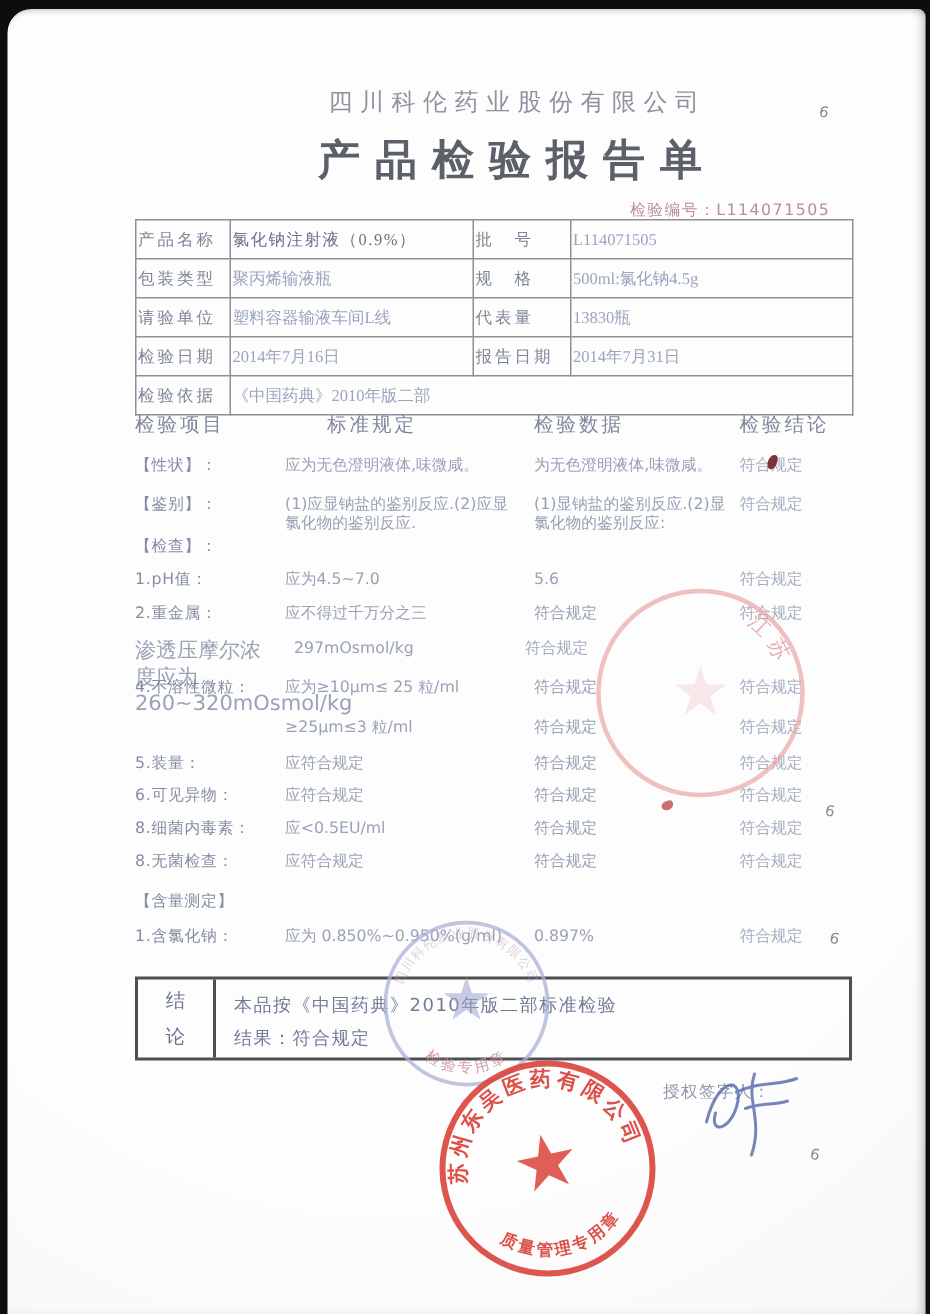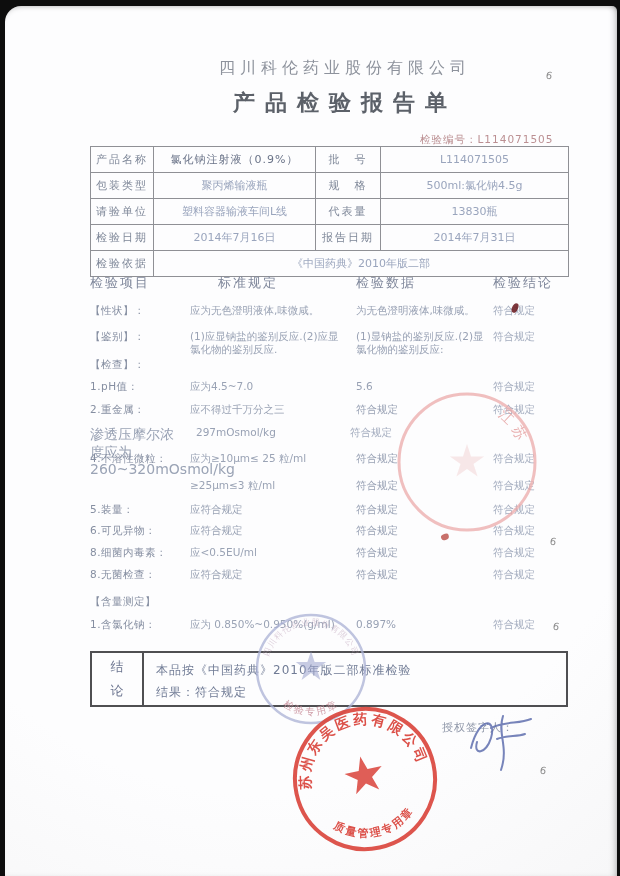--- a/index.html
+++ b/index.html
@@ -5,25 +5,25 @@
   html,body{margin:0;padding:0;}
   body{width:620px;height:876px;background:#0d0d0d;position:relative;overflow:hidden;
        font-family:"DejaVu Sans","Liberation Sans",sans-serif;}
   .paper{position:absolute;top:6px;left:5px;right:3px;bottom:0;
          background:radial-gradient(130% 110% at 42% 30%, #fdfdfe 55%, #f3f3f4 92%, #ececee 100%);
          border-radius:16px 5px 0 0;
          box-shadow:inset -5px 0 9px -6px rgba(0,0,0,.45), inset 0 4px 6px -5px rgba(0,0,0,.35);}
   .company{position:absolute;top:52px;left:90px;width:500px;text-align:center;
            font-size:16px;letter-spacing:5px;color:#8d929c;}
   .doc-title{position:absolute;top:82px;left:90px;width:500px;text-align:center;
-             font-size:22px;font-weight:bold;letter-spacing:10px;color:#5c6169;}
+             font-size:28px;font-weight:bold;letter-spacing:10px;color:#5c6169;}
   .report-no{position:absolute;top:127px;left:415px;font-size:10.5px;color:#bb8f92;letter-spacing:1px;}
   table.info{position:absolute;top:140px;left:85px;width:478px;border-collapse:collapse;table-layout:fixed;}
-  table.info td{border:1px solid #8f9095;height:23px;text-align:center;font-size:11px;
-                overflow:hidden;white-space:nowrap;}
+  table.info td{border:1px solid #8f9095;height:23px;text-align:left;font-size:11px;
+                overflow:hidden;white-space:nowrap;font-family:Liberation Serif, serif;}
   td.lbl{color:#7e8798;letter-spacing:2px;}
   td.val{color:#9aa5bd;}
   td.val-dark{color:#6a7388;font-weight:500;letter-spacing:1px;margin-top:48px;}
   .ihead{position:absolute;top:268px;left:85px;width:478px;display:grid;
          grid-template-columns:100px 160px 143px 75px;font-size:13px;color:#7f879b;letter-spacing:2px;}
   .ihead .h-std{padding-left:28px;}
   .ihead .h-data{padding-left:6px;}
   .irow{position:absolute;left:85px;width:478px;display:grid;
         grid-template-columns:100px 160px 143px 75px;font-size:10.5px;line-height:1.25;}
   .c-item{color:#858ea1;letter-spacing:.5px;}

